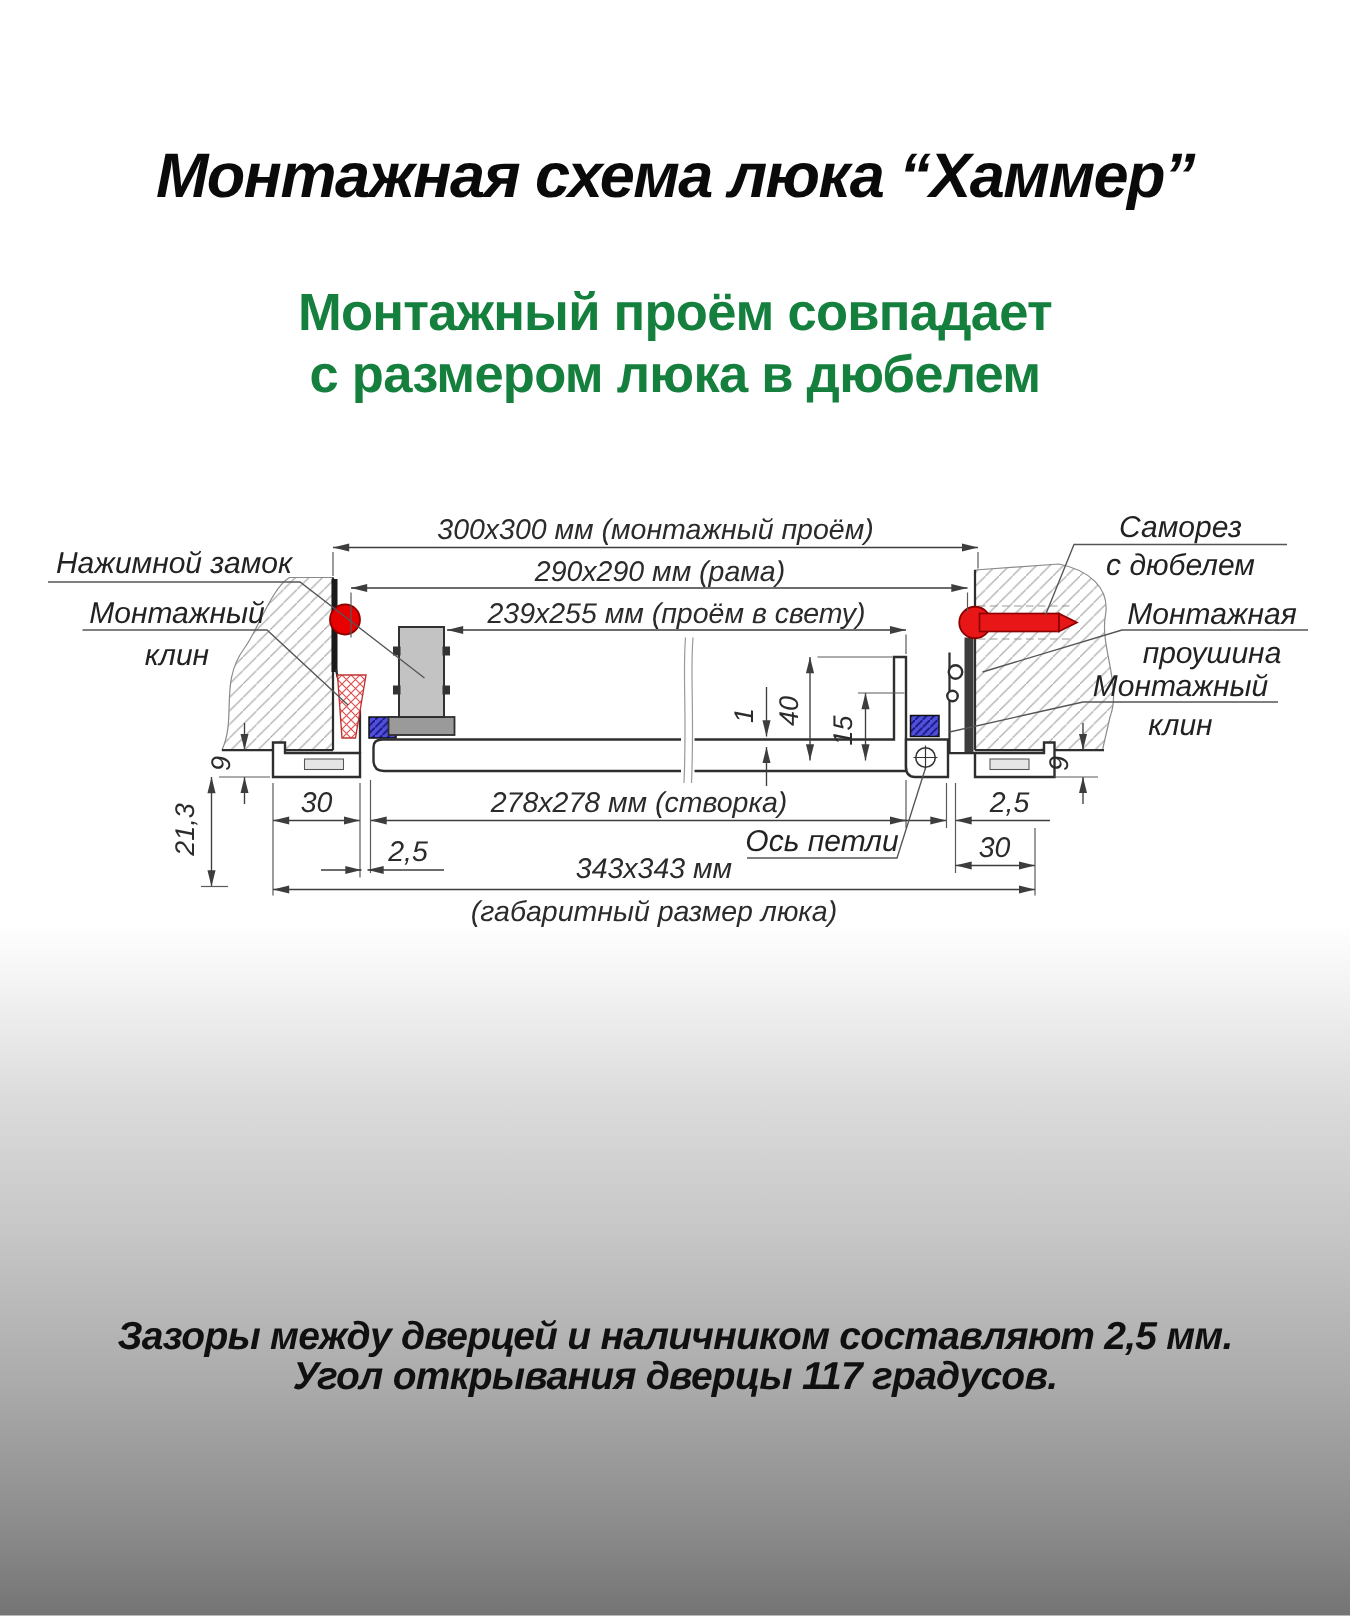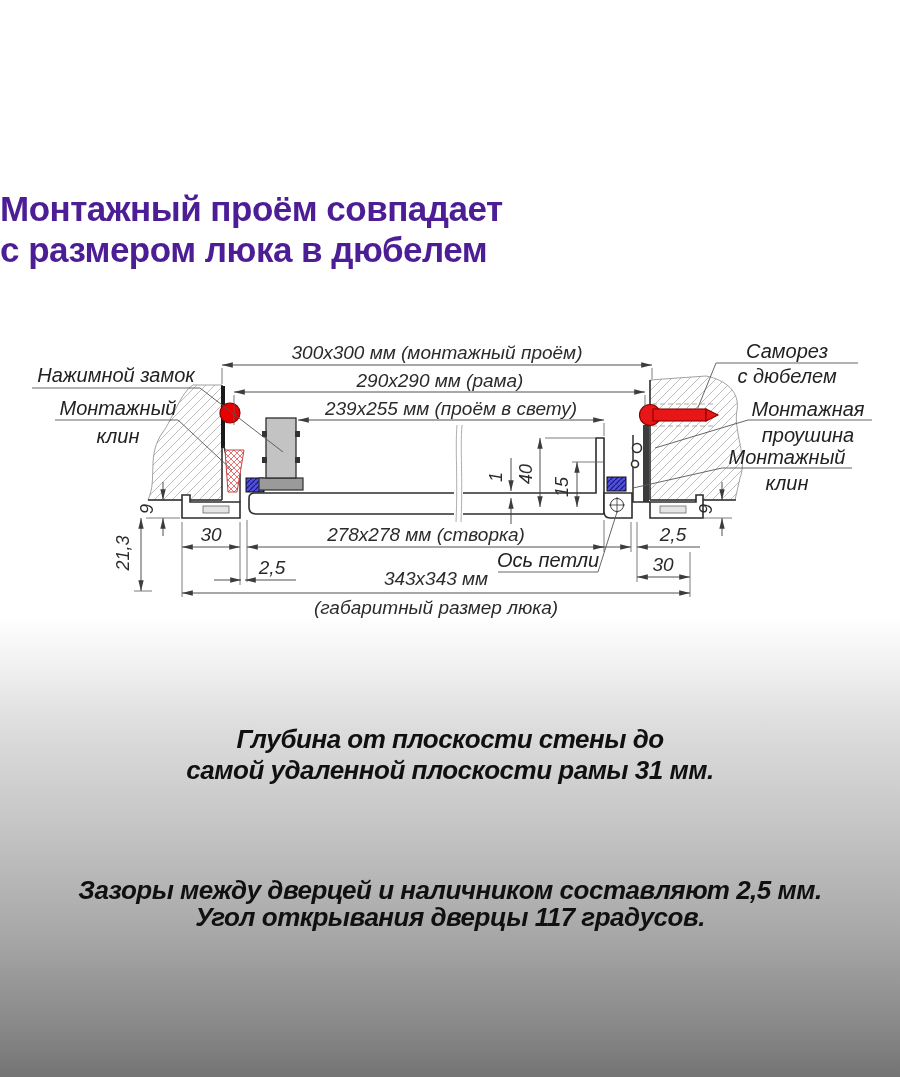--- a/index.html
+++ b/index.html
@@ -2,22 +2,22 @@
 <html><head>
 <meta charset="utf-8">
 <style>
   html,body{margin:0;padding:0;}
   body{width:900px;height:1077px;position:relative;overflow:hidden;
        font-family:"Liberation Sans",sans-serif;background:#fff;}
   .page{position:absolute;inset:0;width:900px;height:1077px;}
   .title{position:absolute;top:93px;left:0;width:900px;text-align:center;
          font-size:42px;font-weight:bold;font-style:italic;color:#0a0a0a;
          letter-spacing:-1px;}
-  .subtitle{position:absolute;top:188px;left:0;width:900px;
-            font-size:35px;font-weight:bold;color:#4c1d95;line-height:41px;
+  .subtitle{position:absolute;top:188px;left:0;width:900px;text-align:center;
+            font-size:35px;font-weight:bold;color:#15803d;line-height:41px;
             letter-spacing:-0.5px;}
   .drawing{position:absolute;top:330px;left:0;width:900px;height:320px;}
   .grad{position:absolute;top:615px;left:0;width:900px;height:462px;
         background:linear-gradient(to bottom,#ffffff 0%,#f2f2f2 10%,#dcdcdc 25%,
                    #c6c6c6 45%,#a9a9a9 68%,#8a8a8a 88%,#747474 100%);}
   .note{position:absolute;left:0;width:900px;text-align:center;
         font-size:26px;font-weight:bold;font-style:italic;color:#101010;
         letter-spacing:-0.5px;line-height:31px;}
   .n1{top:724px;} .n2{top:806px;} .n3{top:875px;font-style:italic;} .n4{top:902px;}
   
@@ -29,20 +29,21 @@
   .extln{stroke:#5a5a5a;stroke-width:0.8;fill:none;}
   .ldr{stroke:#555;stroke-width:0.9;fill:none;}
   .prof{stroke:#2e2e2e;stroke-width:1.6;fill:#ffffff;}
   .edge{stroke:#2e2e2e;stroke-width:1.5;fill:none;}
 </style>
 </head>
 <body>
 
 <div class="page">
 
+  <div class="title">Монтажная схема люка “Хаммер”</div>
   <div class="subtitle">
     <div>Монтажный проём совпадает</div>
     <div>с размером люка в дюбелем</div>
   </div>
 
   <div class="grad"></div>
 
   <svg class="drawing" viewBox="0 0 900 320">
     <defs>
       <pattern id="wallHatch" width="9" height="9" patternUnits="userSpaceOnUse">
@@ -205,20 +206,16 @@
     <text x="118" y="113" class="lbltxt">клин</text>
     <text x="787" y="28" class="lbltxt">Саморез</text>
     <text x="787" y="53" class="lbltxt">с дюбелем</text>
     <text x="808" y="86" class="lbltxt">Монтажная</text>
     <text x="808" y="112" class="lbltxt">проушина</text>
     <text x="787" y="134" class="lbltxt">Монтажный</text>
     <text x="787" y="160" class="lbltxt">клин</text>
     <text x="548" y="237" class="lbltxt">Ось петли</text>
   </svg>
 
-  <div class="note n1">
-    <div>Глубина от плоскости стены до</div>
-    <div>самой удаленной плоскости рамы 31 мм.</div>
-  </div>
   <div class="note n3">Зазоры между дверцей и наличником составляют 2,5 мм.</div>
   <div class="note n4">Угол открывания дверцы 117 градусов.</div>
 
 </div>
 
 </body></html>

